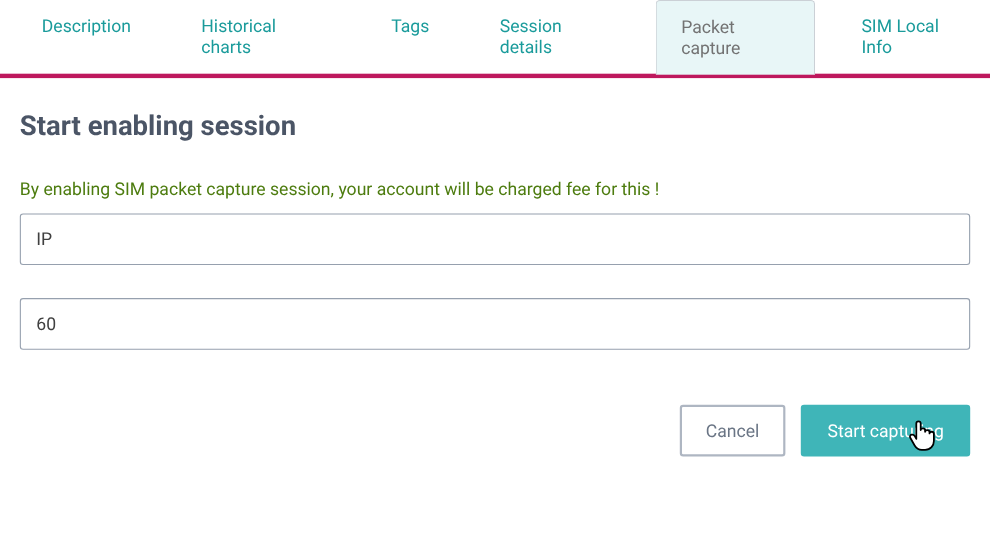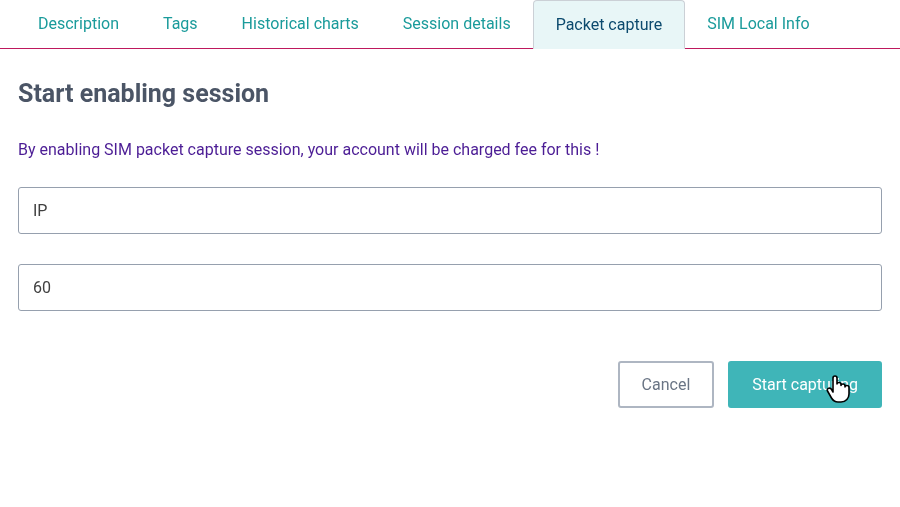--- a/index.html
+++ b/index.html
@@ -9,51 +9,52 @@
     }
     body {
       font-family: -apple-system, BlinkMacSystemFont, "Segoe UI", Roboto, "Helvetica Neue", Arial, sans-serif;
       width: 900px;
       height: 507px;
       background: #fff;
       color: #444d5d;
     }
     .tabs {
       display: flex;
-      border-bottom: 1px solid #be185d;
+      border-bottom: 4px solid #be185d;
       padding-left: 16px;
+      gap: 20px;
     }
     .tab {
       padding: 14px 22px;
       font-size: 16px;
       color: #1a9b9b;
       cursor: pointer;
       position: relative;
     }
     .tab.active {
-      color: #0c4a6e;
+      color: #737373;
       background: #e8f6f7;
       border: 1px solid #cbd0d6;
       border-bottom: 1px solid #e8f6f7;
       margin-bottom: -1px;
       border-radius: 4px 4px 0 0;
     }
     .content {
       padding: 30px 18px 10px 18px;
     }
     h1 {
       font-size: 25px;
       font-weight: 700;
       color: #4b5566;
       margin-bottom: 32px;
     }
     .description {
       font-size: 16px;
-      color: #4c1d95;
-      margin-bottom: 28px;
+      color: #4d7c0f;
+      margin-bottom: 13px;
     }
     .field-label {
       font-size: 15px;
       font-weight: 700;
       letter-spacing: 0.8px;
       color: #5a6576;
       margin-bottom: 10px;
       text-transform: uppercase;
     }
     .required-mark {
@@ -101,22 +102,22 @@
       width: 28px;
       height: 30px;
       pointer-events: none;
     }
   </style>
 </head>
 <body>
 
 <div class="tabs">
   <div class="tab">Description</div>
+  <div class="tab">Historical charts</div>
   <div class="tab">Tags</div>
-  <div class="tab">Historical charts</div>
   <div class="tab">Session details</div>
   <div class="tab active">Packet capture</div>
   <div class="tab">SIM Local Info</div>
 </div>
 
 <div class="content">
   <h1>Start enabling session</h1>
   <p class="description">By enabling SIM packet capture session, your account will be charged fee for this !</p>
 
   <input class="input-field" type="text" value="IP" style="">

